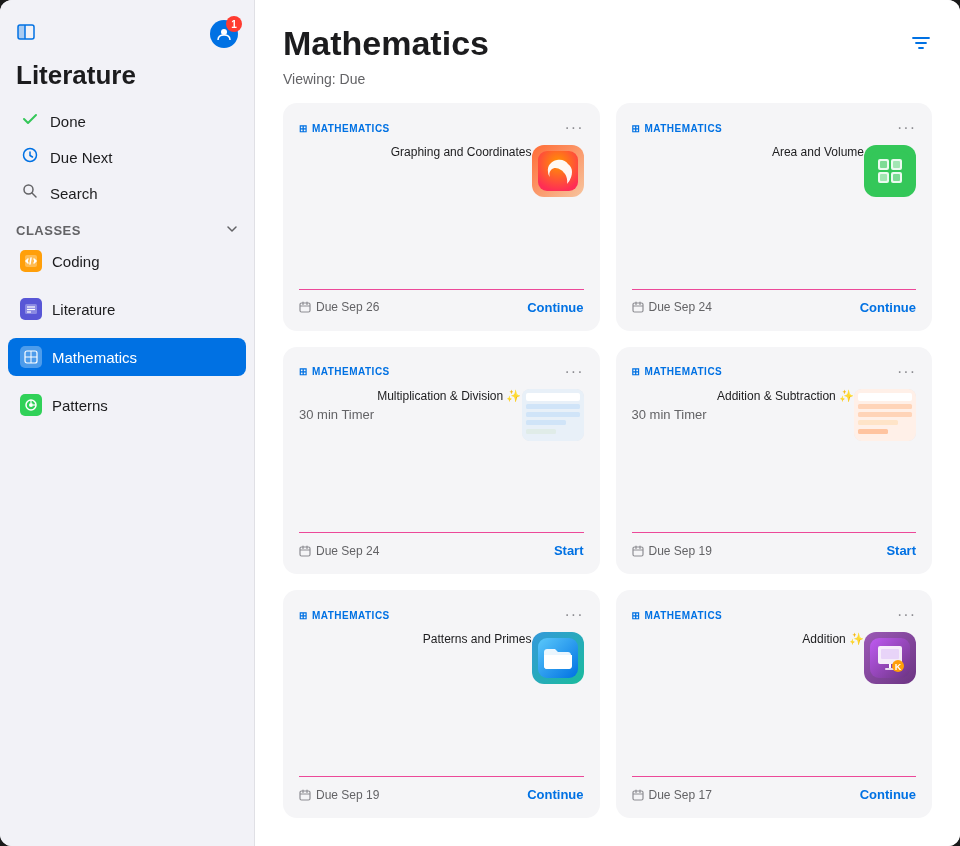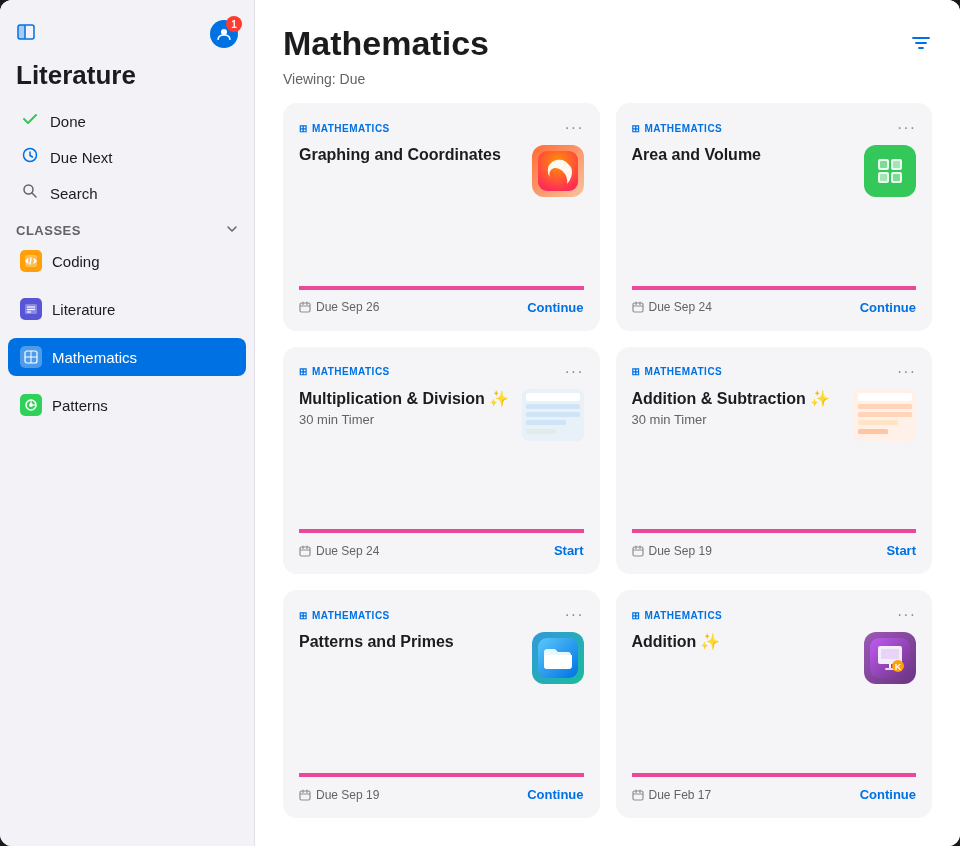--- a/index.html
+++ b/index.html
@@ -221,24 +221,25 @@
     .card-body {
       display: flex;
       align-items: flex-start;
       justify-content: space-between;
       flex: 1;
     }
     .card-info {
       flex: 1;
     }
     .card-title {
-      font-size: 16px;
-      font-weight: 700;
+      font-size: 12px;
+      font-weight: 400;
       color: #1c1c1e;
       line-height: 1.3;
+      text-align: right;
     }
     .card-subtitle {
       font-size: 13px;
       color: #636366;
       margin-top: 3px;
     }
     .card-app-icon {
       width: 52px;
       height: 52px;
       border-radius: 12px;
@@ -257,21 +258,21 @@
       flex-shrink: 0;
       background: #e8e8ed;
       display: flex;
       align-items: center;
       justify-content: center;
     }
     .card-footer {
       display: flex;
       align-items: center;
       justify-content: space-between;
-      border-top: 4px solid #ec4899;
+      border-top: 1px solid #ec4899;
       padding-top: 10px;
       margin-top: 4px;
     }
     .card-due {
       font-size: 12px;
       color: #636366;
       display: flex;
       align-items: center;
       gap: 5px;
     }
@@ -643,21 +644,21 @@
           </div>
         </div>
         <div class="card-footer">
           <div class="card-due">
             <svg width="12" height="12" viewBox="0 0 12 12" fill="none">
               <rect x="1" y="2" width="10" height="9" rx="1.5" stroke="#8e8e93" stroke-width="1.2"></rect>
               <line x1="1" y1="5" x2="11" y2="5" stroke="#8e8e93" stroke-width="1"></line>
               <line x1="4" y1="1" x2="4" y2="3.5" stroke="#8e8e93" stroke-width="1.2" stroke-linecap="round"></line>
               <line x1="8" y1="1" x2="8" y2="3.5" stroke="#8e8e93" stroke-width="1.2" stroke-linecap="round"></line>
             </svg>
-            <span>Due Feb 17</span>
+            <span>Due Sep 17</span>
           </div>
           <span class="card-action">Continue</span>
         </div>
       </div>
 
     </div>
   </main>
 </div>
 
 </body></html>

